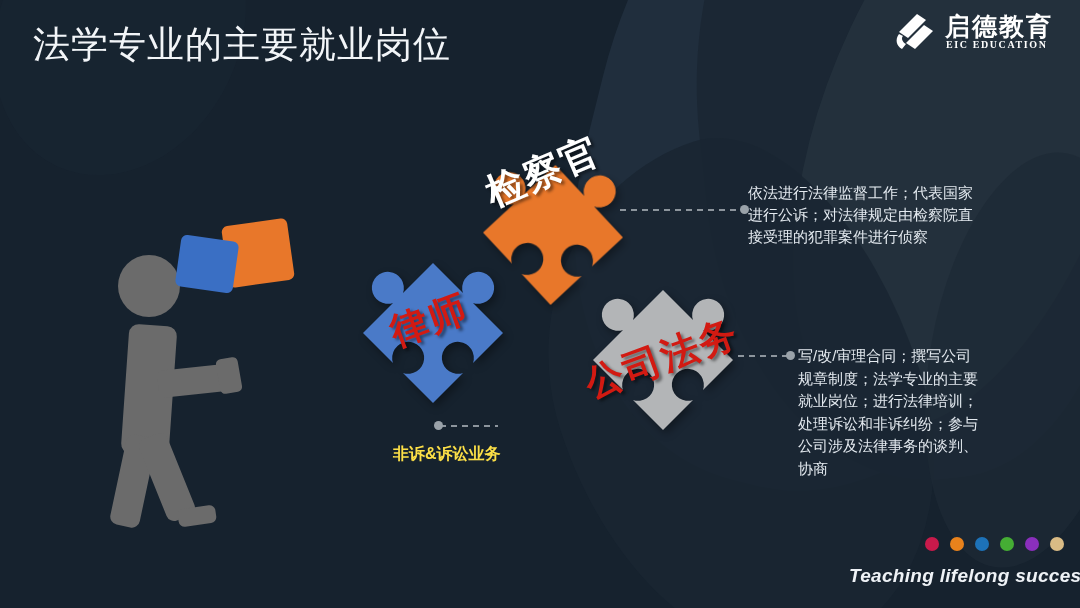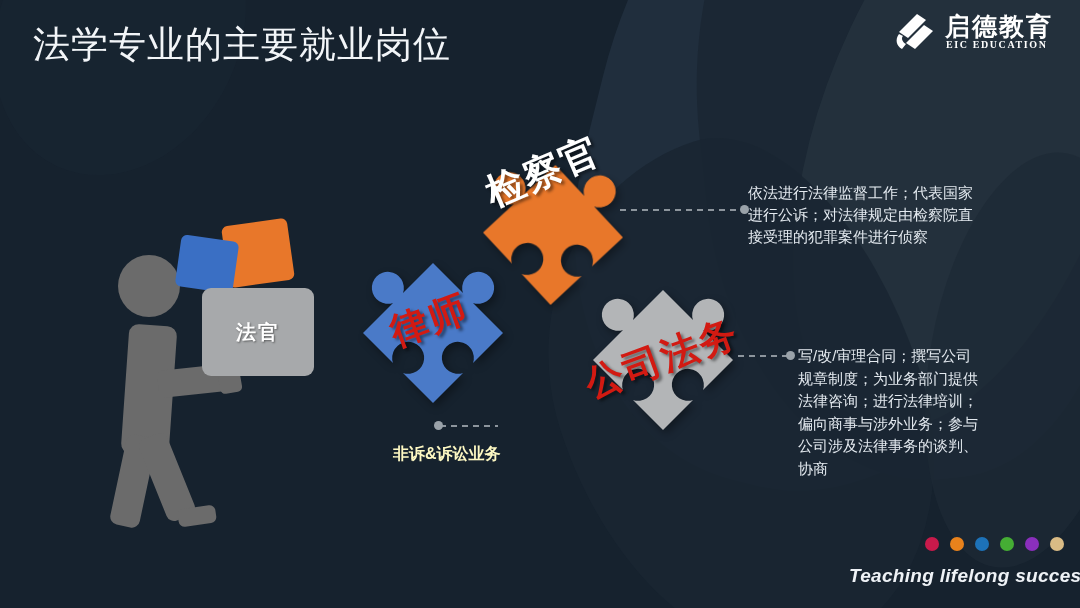--- a/index.html
+++ b/index.html
@@ -86,21 +86,21 @@
   #proc-text{
     left:748px;top:182px;width:230px;
     font-size:15px;line-height:22px;color:#e3e9ef;
   }
   #corp-text{
     left:798px;top:345px;width:185px;
     font-size:15px;line-height:22.5px;color:#e3e9ef;
   }
   #lit-head{
     left:393px;top:444px;
-    font-size:16px;font-weight:bold;color:#fef9c3;
+    font-size:16px;font-weight:bold;color:#fde047;
   }
   #lit-text{
     left:340px;top:468px;width:400px;
     font-size:15px;line-height:23px;color:#e3e9ef;
   }
 
   
   #person{position:absolute;left:100px;top:255px;width:170px;height:270px;}
   .pbody{position:absolute;background:#6b6b6b;}
   #p-head{left:18px;top:0px;width:62px;height:62px;border-radius:50%;}
@@ -223,23 +223,20 @@
     <div class="pbody" id="p-torso"></div>
     <div class="pbody" id="p-arm"></div>
     <div class="pbody" id="p-arm2"></div>
     <div class="pbody" id="p-leg1"></div>
     <div class="pbody" id="p-leg2"></div>
     <div class="pbody" id="p-foot2"></div>
   </div>
 
   <div id="sq-orange"></div>
   <div id="sq-blue"></div>
-  <div id="judge-box">
-    <span id="judge-label">法官</span>
-  </div>
 
   <div class="piece" id="piece-proc">
     <svg viewBox="0 0 150 150">
       <path class="pz" d="M75 5 L105 35 A16 16 0 1 1 115 45 L145 75 L115 105
         A16 16 0 1 0 105 115 L75 145 L45 115 A16 16 0 1 0 35 105 L5 75 L35 45
         A16 16 0 1 1 45 35 Z" fill="#e8772a"></path>
     </svg>
   </div>
   <div class="piece-label" id="label-proc" style="color: rgb(255, 255, 255);">检察官</div>
 
@@ -265,20 +262,20 @@
     <span class="dot"></span>
   </div>
   <div class="conn" id="conn2">
     <span class="dot"></span>
   </div>
   <div class="conn" id="conn3">
     <span class="dot"></span>
   </div>
 
   <div class="txt" id="proc-text">依法进行法律监督工作；代表国家进行公诉；对法律规定由检察院直接受理的犯罪案件进行侦察</div>
-  <div class="txt" id="corp-text">写/改/审理合同；撰写公司规章制度；为业务部门提供法律咨询；进行法律培训；偏向商事与涉外业务；参与公司涉及法律事务的谈判、协商</div>
+  <div class="txt" id="corp-text">写/改/审理合同；撰写公司规章制度；法学专业的主要就业岗位；进行法律培训；处理诉讼和非诉纠纷；参与公司涉及法律事务的谈判、协商</div>
 
   <div class="txt" id="lit-head">非诉&amp;诉讼业务</div>
 
   <div id="dots"><span class="d" style="background: rgb(200, 26, 75);"></span><span class="d" style="background: rgb(232, 130, 28);"></span><span class="d" style="background: rgb(29, 114, 184);"></span><span class="d" style="background: rgb(69, 173, 52);"></span><span class="d" style="background: rgb(138, 47, 188);"></span><span class="d" style="background: rgb(217, 187, 133);"></span></div>
   <div id="tagline">Teaching lifelong success</div>
 
 </div>
 
 </body></html>

